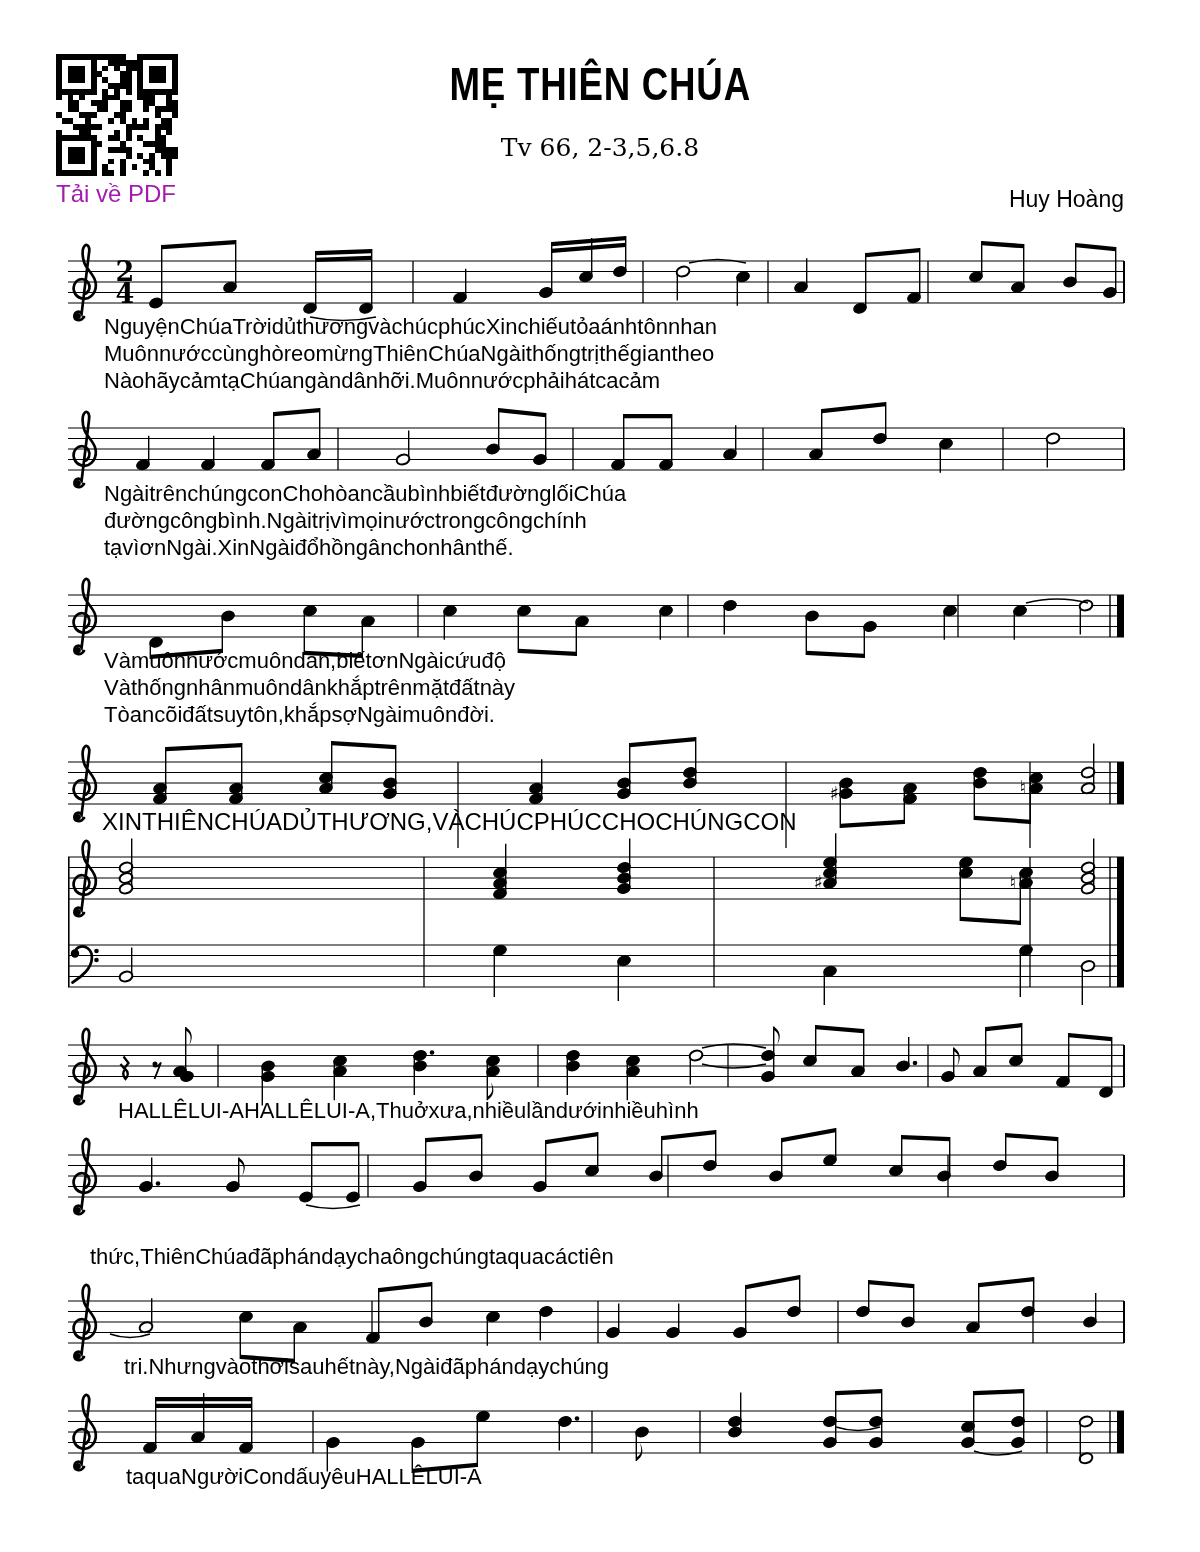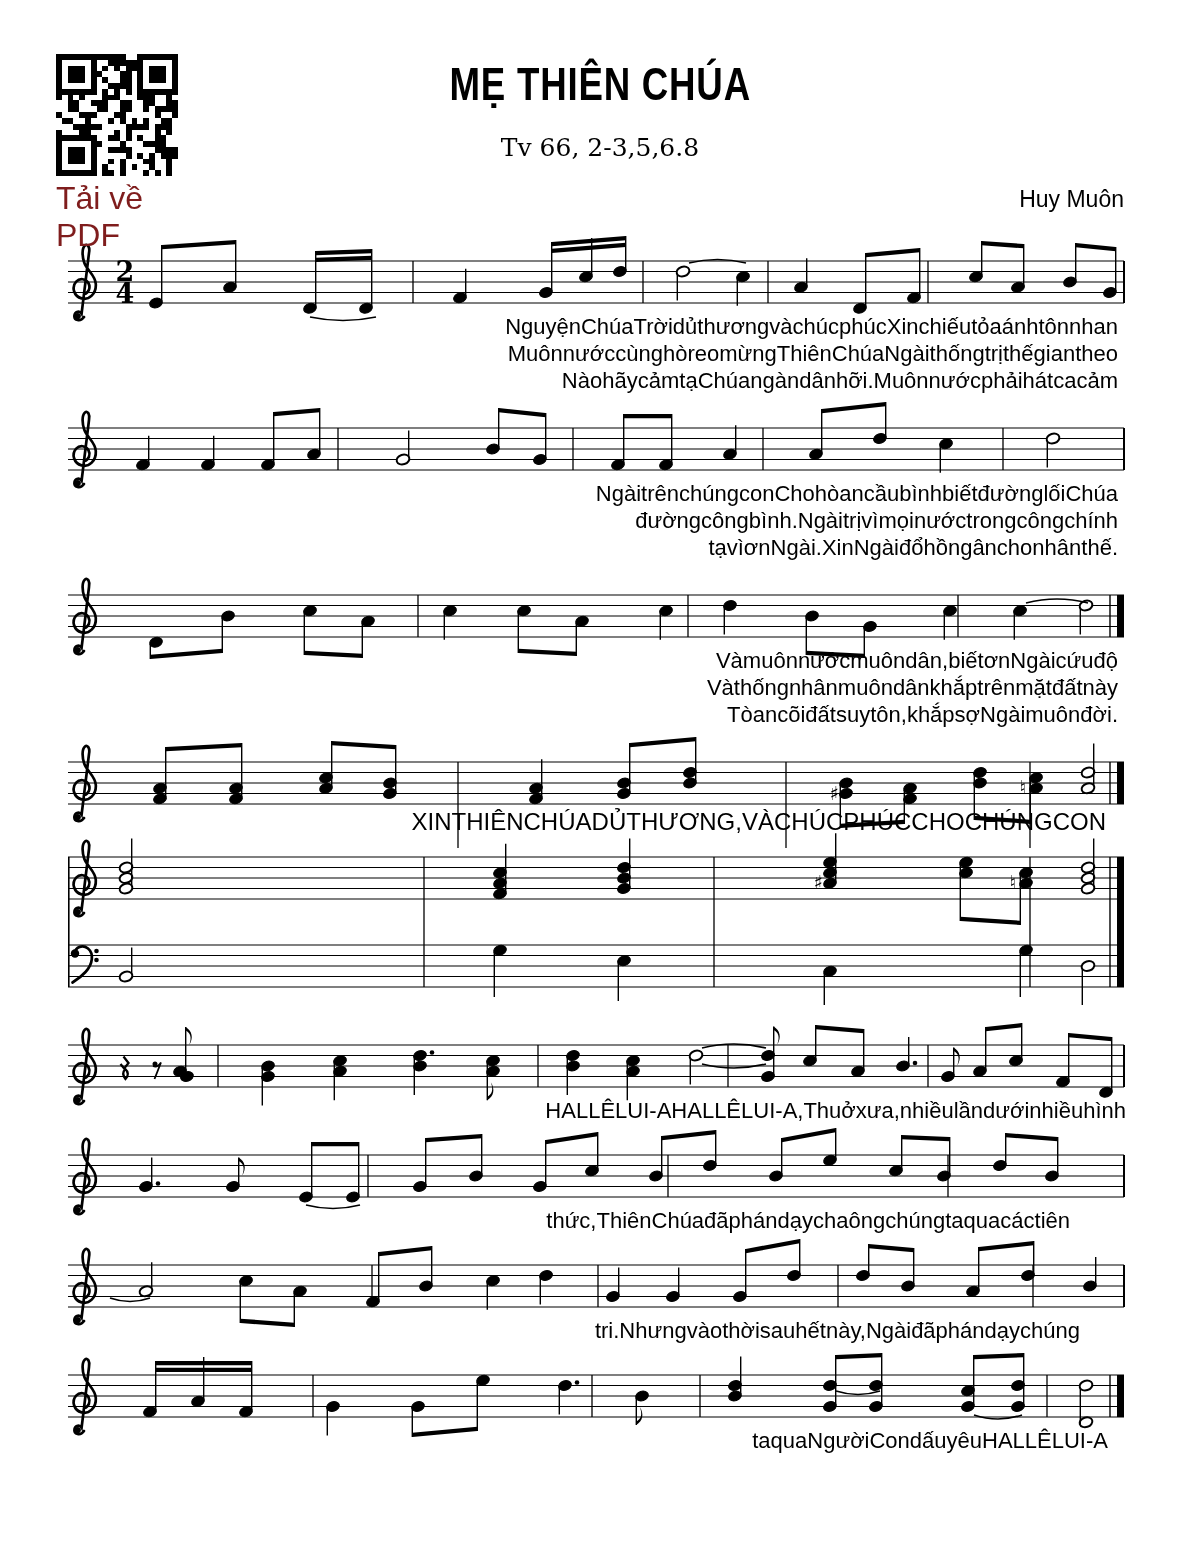--- a/index.html
+++ b/index.html
@@ -2,45 +2,45 @@
 <html><head>
 <meta charset="utf-8">
 <style>
   html,body{margin:0;padding:0;background:#e8e8e8;}
   .page{
     position:relative;width:1200px;height:1552px;background:#ffffff;
     font-family:"Liberation Sans",sans-serif;color:#000;overflow:hidden;
   }
   .qr-block{position:absolute;left:56px;top:54px;width:128px;text-align:left;}
   .qr-block svg{display:block;}
-  .qr-label{font-size:32px;margin-top:4px;color:#7f1d1d;letter-spacing:0;}
+  .qr-label{font-size:24px;margin-top:4px;color:#a21caf;letter-spacing:0;}
   .header{padding-top:56px;text-align:center;}
   .title{font-size:47px;font-weight:bold;letter-spacing:1px;}
   .title span{display:inline-block;transform:scaleX(.78);transform-origin:center;}
   .subtitle{font-family:"DejaVu Serif","Liberation Serif",serif;font-size:25px;margin-top:22px;}
   .composer{text-align:right;font-size:23px;margin:24px 76px 0 0;}
   .score{margin:22px 68px 0 68px;width:1064px;}
   svg{overflow:visible;display:block;}
   .system{margin-bottom:8px;}
   .system[data-idx="3"]{margin-bottom:4px;}
   .system[data-idx="4"]{margin-bottom:10px;}
   .system[data-idx="5"],.system[data-idx="6"],.system[data-idx="7"],.system[data-idx="8"]{margin-bottom:5px;}
   .lyrics{width:1064px;}
   .lyric-line{
-    display:flex;justify-content:flex-end;align-items:baseline;
+    display:flex;justify-content:flex-start;align-items:baseline;
     font-size:22px;line-height:27px;white-space:nowrap;
   }
   .system[data-idx="0"] .lyric-line,
   .system[data-idx="1"] .lyric-line,
   .system[data-idx="2"] .lyric-line{padding:0 14px 0 36px;}
   .system[data-idx="3"] .lyric-line{
     padding:0 26px 0 34px;font-size:24px;margin-top:-44px;position:relative;z-index:2;
   }
   .system[data-idx="5"] .lyric-line{padding:0 6px 0 50px;}
-  .system[data-idx="6"] .lyric-line{padding:0 62px 0 22px;}
+  .system[data-idx="6"] .lyric-line{padding:0 62px 0 22px;margin-top:36px;}
   .system[data-idx="7"] .lyric-line{padding:0 52px 0 56px;}
   .system[data-idx="8"] .lyric-line{padding:0 24px 0 58px;}
   .lyric-word{display:inline-block;}
 </style>
 </head>
 <body>
 
 <div class="page">
   <div class="qr-block">
     <svg id="qr" width="122" height="122" viewBox="0 0 21 21" shape-rendering="crispEdges">
@@ -281,21 +281,21 @@
         <rect x="17" y="20" width="1" height="1" fill="#000"></rect>
         <rect x="19" y="20" width="1" height="1" fill="#000"></rect>
       </svg>
     <div class="qr-label">Tải về PDF</div>
   </div>
 
   <div class="header">
     <div class="title"><span>MẸ THIÊN CHÚA</span></div>
     <div class="subtitle">Tv 66, 2-3,5,6.8</div>
   </div>
-  <div class="composer">Huy Muôn</div>
+  <div class="composer">Huy Hoàng</div>
 
   <div class="score" id="score">
       <div class="system" data-idx="0">
         <svg width="1064" height="78" viewBox="0 0 1064 78">
           <line x1="0" y1="26" x2="1056" y2="26" stroke="#000" stroke-width="1.1"></line>
           <line x1="0" y1="36.5" x2="1056" y2="36.5" stroke="#000" stroke-width="1.1"></line>
           <line x1="0" y1="47" x2="1056" y2="47" stroke="#000" stroke-width="1.1"></line>
           <line x1="0" y1="57.5" x2="1056" y2="57.5" stroke="#000" stroke-width="1.1"></line>
           <line x1="0" y1="68" x2="1056" y2="68" stroke="#000" stroke-width="1.1"></line>
           <path d="M16,82 C12.5,87 5.5,85.5 6.5,80 C7.2,76.3 11.8,75.5 13.6,78.6 L21,18 C22.2,12 19.5,8.5 17,10.5 C13.5,13.5 14.3,22 16.3,27.8 C19.3,36 27.2,39.8 27.8,49 C28.4,58.8 21,65.4 13.6,63.4 C5.8,61.3 3.2,52 8.2,46.6 C11.7,42.9 18,43.6 20.4,48 C22.8,52.4 20.8,57.8 16.4,59" fill="none" stroke="#000" stroke-width="2.7" stroke-linecap="round"></path>

